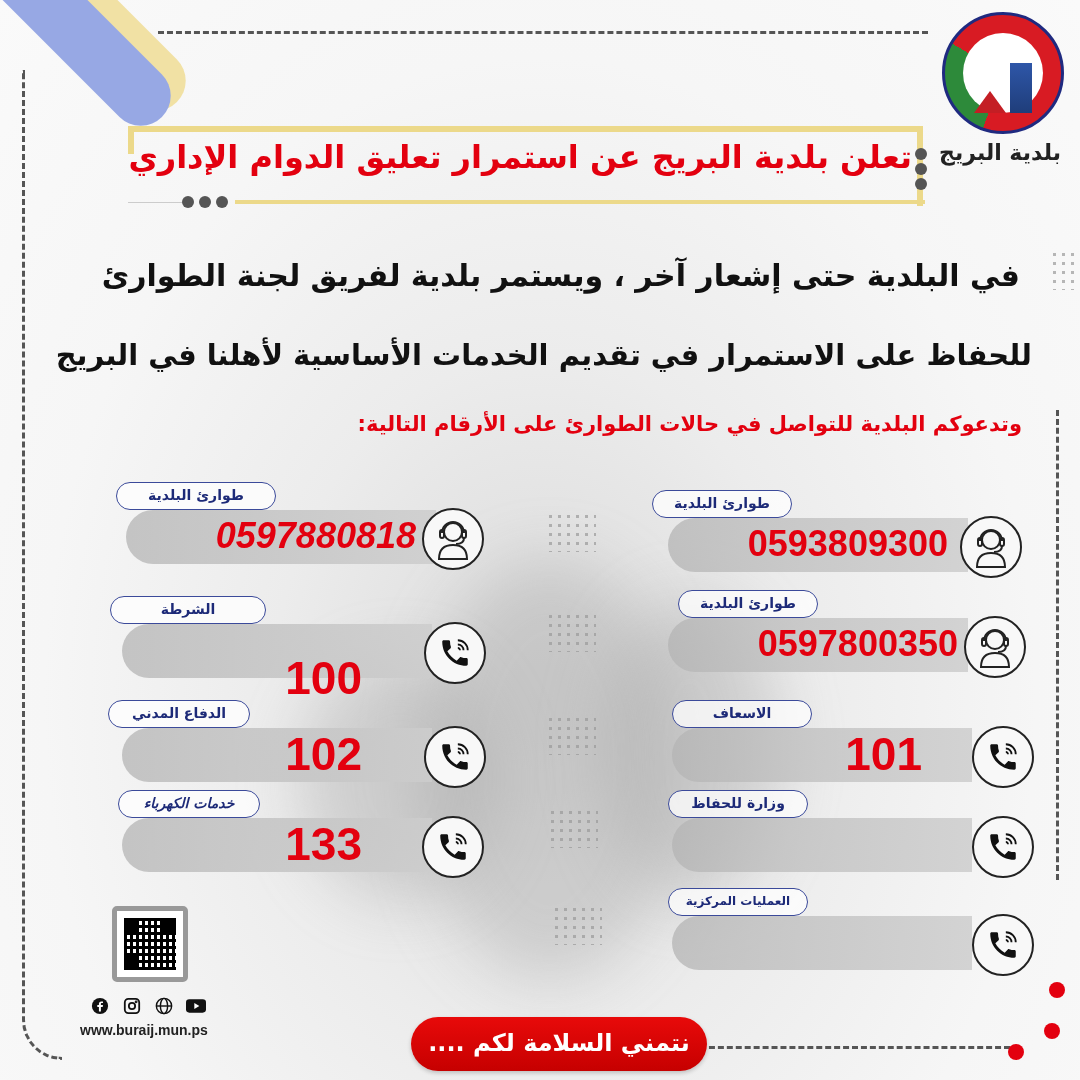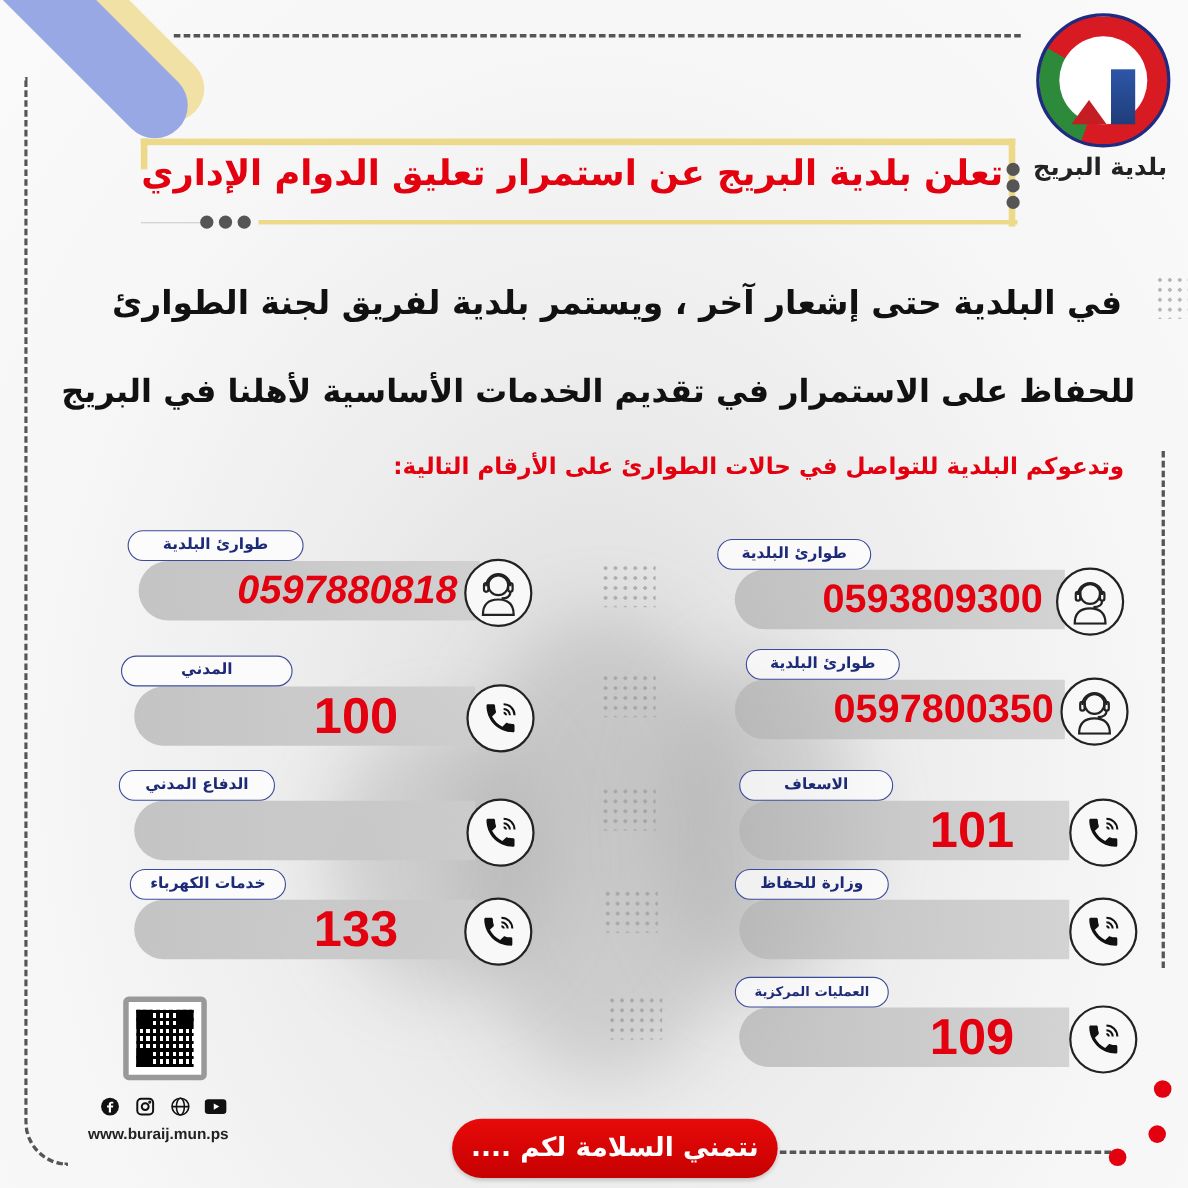--- a/index.html
+++ b/index.html
@@ -176,21 +176,20 @@
     <svg width="34" height="34" viewBox="0 0 24 24">
         <path fill="#111" d="M6.6 10.8c1.4 2.8 3.8 5.1 6.6 6.6l2.2-2.2c.3-.3.7-.4 1-.2 1.1.4 2.3.6 3.6.6.6 0 1 .4 1 1V20c0 .6-.4 1-1 1C10.6 21 3 13.4 3 4c0-.6.4-1 1-1h3.5c.6 0 1 .4 1 1 0 1.3.2 2.5.6 3.6.1.3 0 .7-.2 1l-2.3 2.2z"></path>
         <path d="M14 3a7 7 0 0 1 7 7M14 6a4 4 0 0 1 4 4M14 8.5a1.5 1.5 0 0 1 1.5 1.5" stroke="#111" stroke-width="1.3" fill="none"></path>
       </svg>
   </div>
 </div>
 
 <div class="card" style="left:672px;top:888px;width:360px;">
   <div class="bar" style="width:300px;"></div>
   <div class="label" style="left:-4px;width:140px;font-size:12px;">العمليات المركزية</div>
-  <div class="number" style="left:100px;width:150px;font-size:46px;">109</div>
   <div class="circle" style="left:300px;">
     <svg width="34" height="34" viewBox="0 0 24 24">
         <path fill="#111" d="M6.6 10.8c1.4 2.8 3.8 5.1 6.6 6.6l2.2-2.2c.3-.3.7-.4 1-.2 1.1.4 2.3.6 3.6.6.6 0 1 .4 1 1V20c0 .6-.4 1-1 1C10.6 21 3 13.4 3 4c0-.6.4-1 1-1h3.5c.6 0 1 .4 1 1 0 1.3.2 2.5.6 3.6.1.3 0 .7-.2 1l-2.3 2.2z"></path>
         <path d="M14 3a7 7 0 0 1 7 7M14 6a4 4 0 0 1 4 4M14 8.5a1.5 1.5 0 0 1 1.5 1.5" stroke="#111" stroke-width="1.3" fill="none"></path>
       </svg>
   </div>
 </div>
 
 <div class="card" style="left:126px;top:482px;width:370px;">
   <div class="bar" style="width:310px;"></div>
@@ -203,44 +202,45 @@
         <rect x="6" y="12" width="4" height="8" rx="2"></rect>
         <rect x="28" y="12" width="4" height="8" rx="2"></rect>
         <path d="M30 20 q0 6 -8 6"></path>
         <path d="M5 41 q0-14 14-14 q14 0 14 14 z"></path>
       </svg>
   </div>
 </div>
 
 <div class="card" style="left:122px;top:596px;width:370px;">
   <div class="bar" style="width:310px;"></div>
-  <div class="label" style="left:-12px;width:156px;">المدني</div>
-  <div class="number" style="left:100px;width:140px;font-size:46px;">100</div>
+  <div class="label" style="left:-12px;width:156px;">الشرطة</div>
+  <div class="number" style="left:100px;width:140px;font-size:46px;margin-top:28px;">100</div>
   <div class="circle" style="left:302px;">
     <svg width="34" height="34" viewBox="0 0 24 24">
         <path fill="#111" d="M6.6 10.8c1.4 2.8 3.8 5.1 6.6 6.6l2.2-2.2c.3-.3.7-.4 1-.2 1.1.4 2.3.6 3.6.6.6 0 1 .4 1 1V20c0 .6-.4 1-1 1C10.6 21 3 13.4 3 4c0-.6.4-1 1-1h3.5c.6 0 1 .4 1 1 0 1.3.2 2.5.6 3.6.1.3 0 .7-.2 1l-2.3 2.2z"></path>
         <path d="M14 3a7 7 0 0 1 7 7M14 6a4 4 0 0 1 4 4M14 8.5a1.5 1.5 0 0 1 1.5 1.5" stroke="#111" stroke-width="1.3" fill="none"></path>
       </svg>
   </div>
 </div>
 
 <div class="card" style="left:122px;top:700px;width:370px;">
   <div class="bar" style="width:310px;"></div>
   <div class="label" style="left:-14px;width:142px;">الدفاع المدني</div>
+  <div class="number" style="left:100px;width:140px;font-size:46px;">102</div>
   <div class="circle" style="left:302px;">
     <svg width="34" height="34" viewBox="0 0 24 24">
         <path fill="#111" d="M6.6 10.8c1.4 2.8 3.8 5.1 6.6 6.6l2.2-2.2c.3-.3.7-.4 1-.2 1.1.4 2.3.6 3.6.6.6 0 1 .4 1 1V20c0 .6-.4 1-1 1C10.6 21 3 13.4 3 4c0-.6.4-1 1-1h3.5c.6 0 1 .4 1 1 0 1.3.2 2.5.6 3.6.1.3 0 .7-.2 1l-2.3 2.2z"></path>
         <path d="M14 3a7 7 0 0 1 7 7M14 6a4 4 0 0 1 4 4M14 8.5a1.5 1.5 0 0 1 1.5 1.5" stroke="#111" stroke-width="1.3" fill="none"></path>
       </svg>
   </div>
 </div>
 
 <div class="card" style="left:122px;top:790px;width:370px;">
   <div class="bar" style="width:310px;"></div>
-  <div class="label" style="left:-4px;width:142px;">خدمات الكهرباء</div>
+  <div class="label" style="left:-4px;width:142px;font-style:italic;">خدمات الكهرباء</div>
   <div class="number" style="left:100px;width:140px;font-size:46px;">133</div>
   <div class="circle" style="left:300px;">
     <svg width="34" height="34" viewBox="0 0 24 24">
         <path fill="#111" d="M6.6 10.8c1.4 2.8 3.8 5.1 6.6 6.6l2.2-2.2c.3-.3.7-.4 1-.2 1.1.4 2.3.6 3.6.6.6 0 1 .4 1 1V20c0 .6-.4 1-1 1C10.6 21 3 13.4 3 4c0-.6.4-1 1-1h3.5c.6 0 1 .4 1 1 0 1.3.2 2.5.6 3.6.1.3 0 .7-.2 1l-2.3 2.2z"></path>
         <path d="M14 3a7 7 0 0 1 7 7M14 6a4 4 0 0 1 4 4M14 8.5a1.5 1.5 0 0 1 1.5 1.5" stroke="#111" stroke-width="1.3" fill="none"></path>
       </svg>
   </div>
 </div>
 
 <div class="qr">

